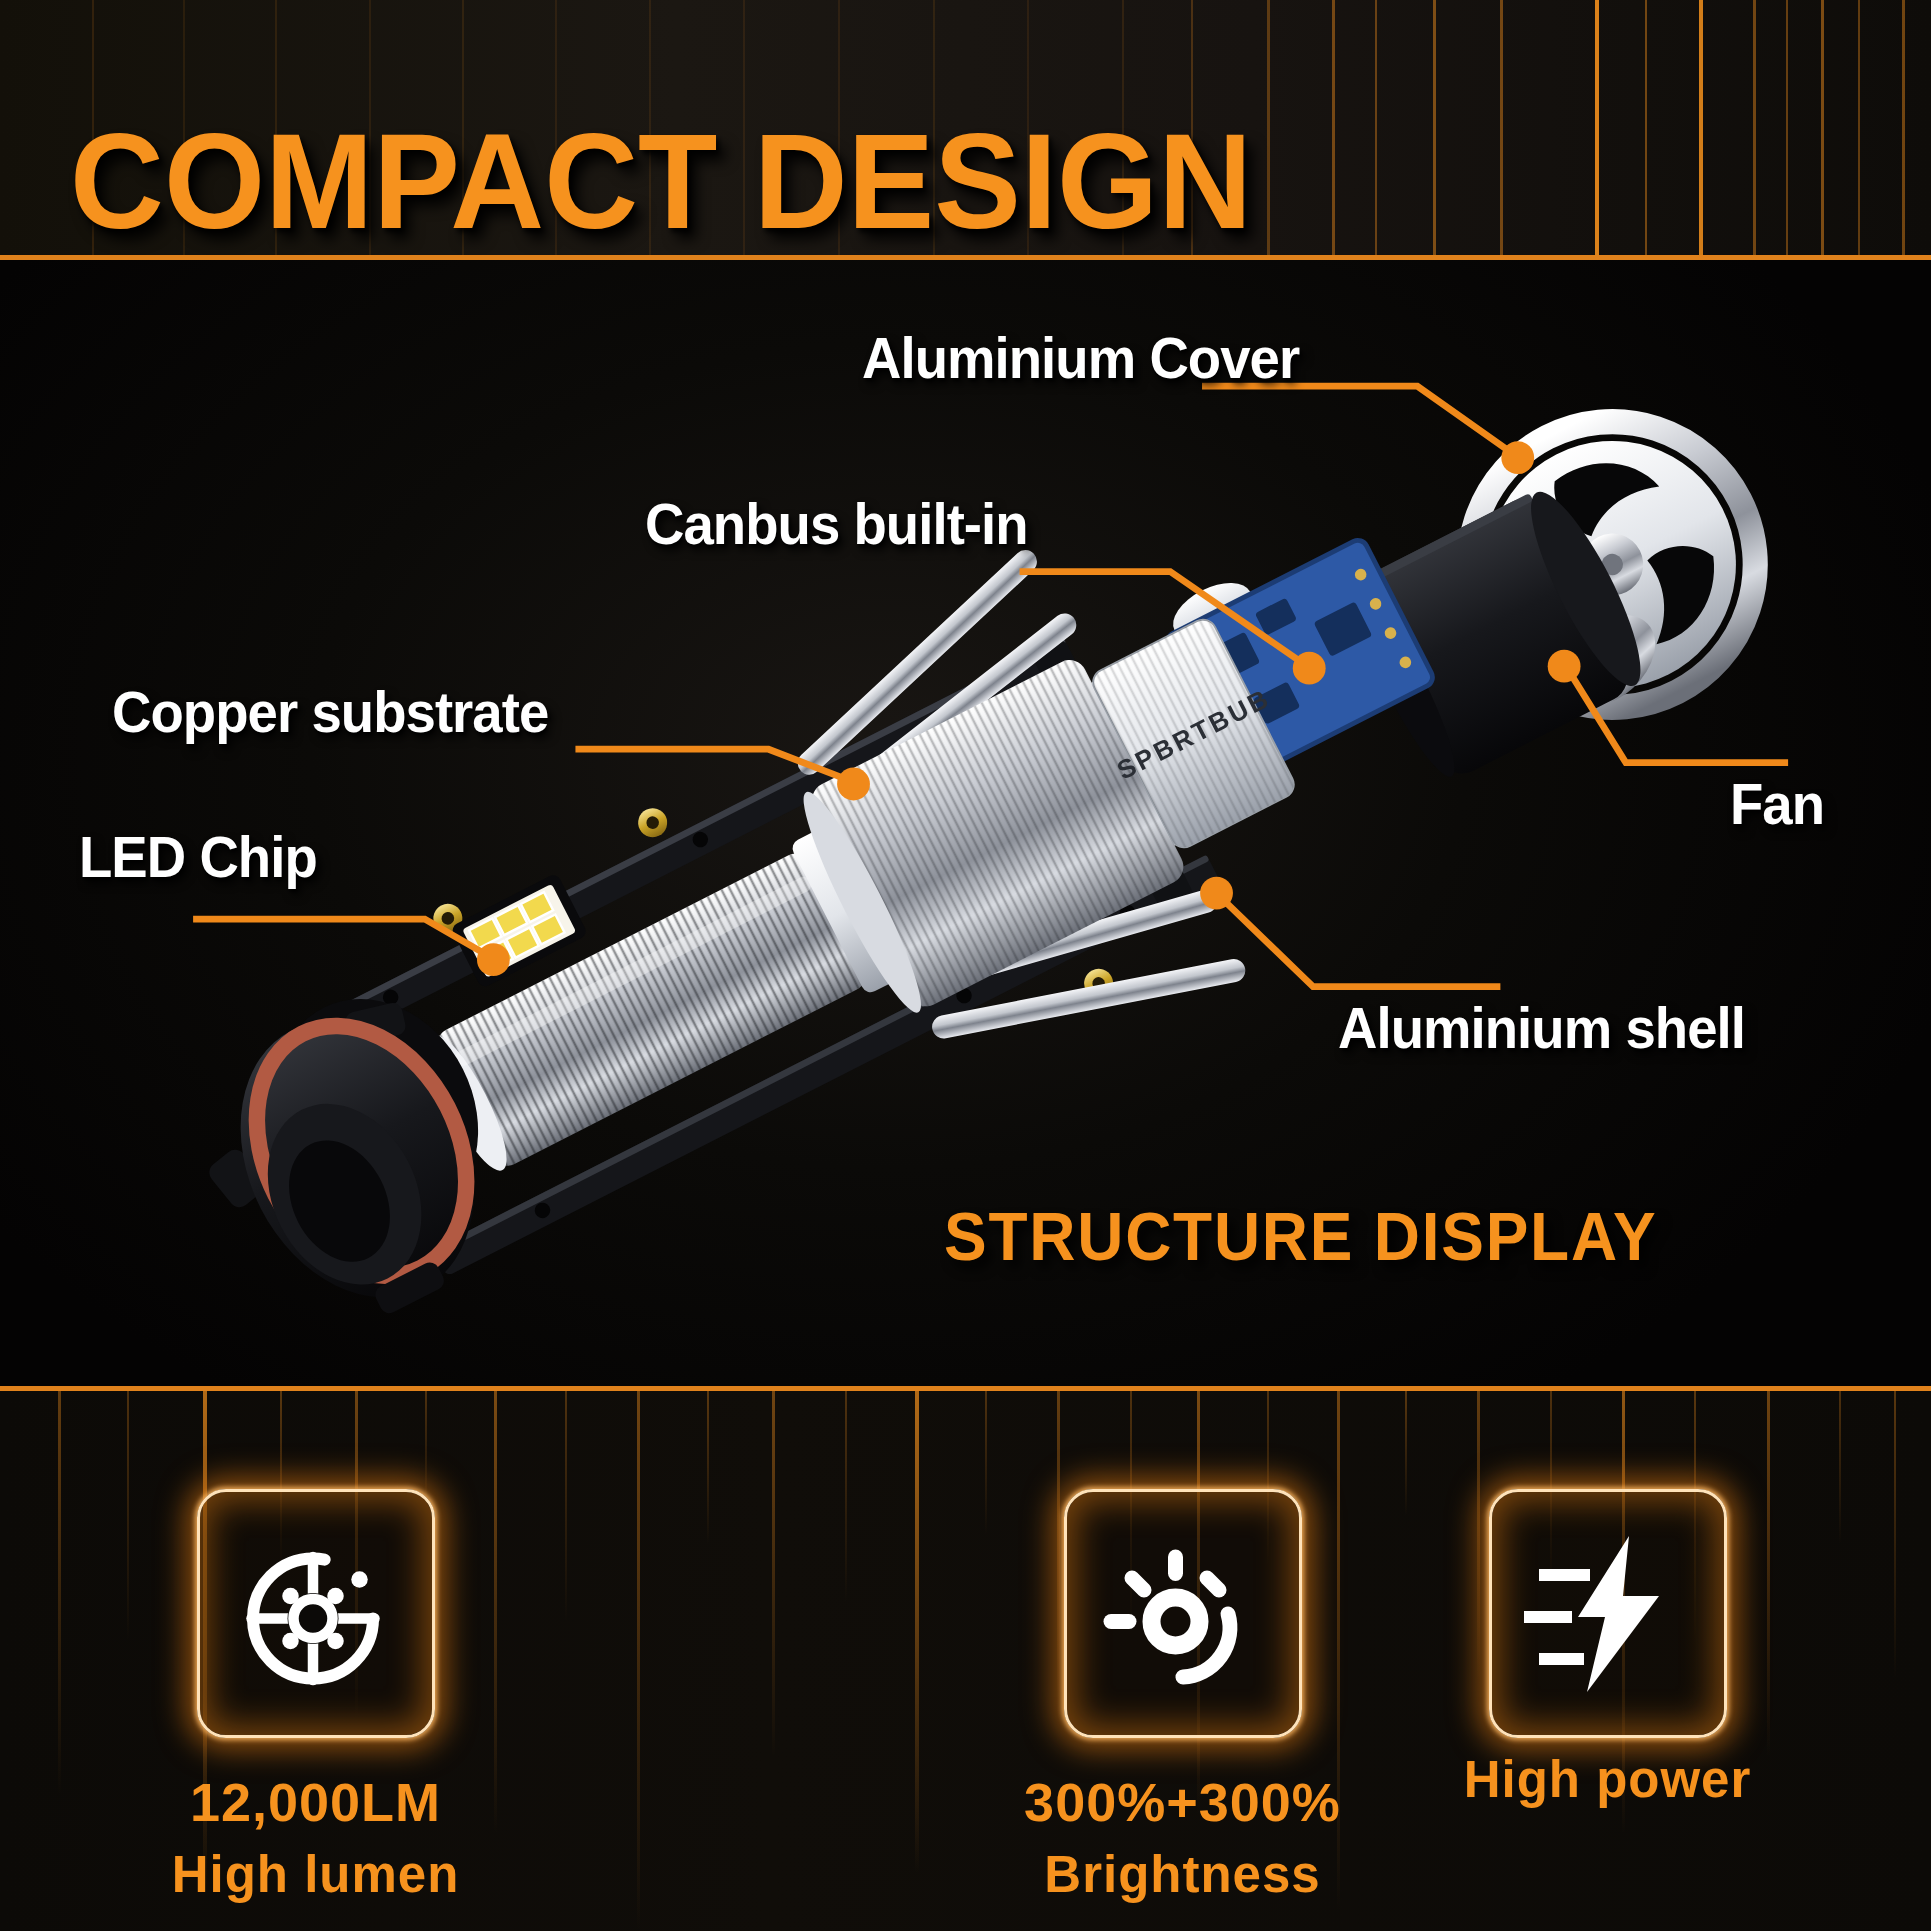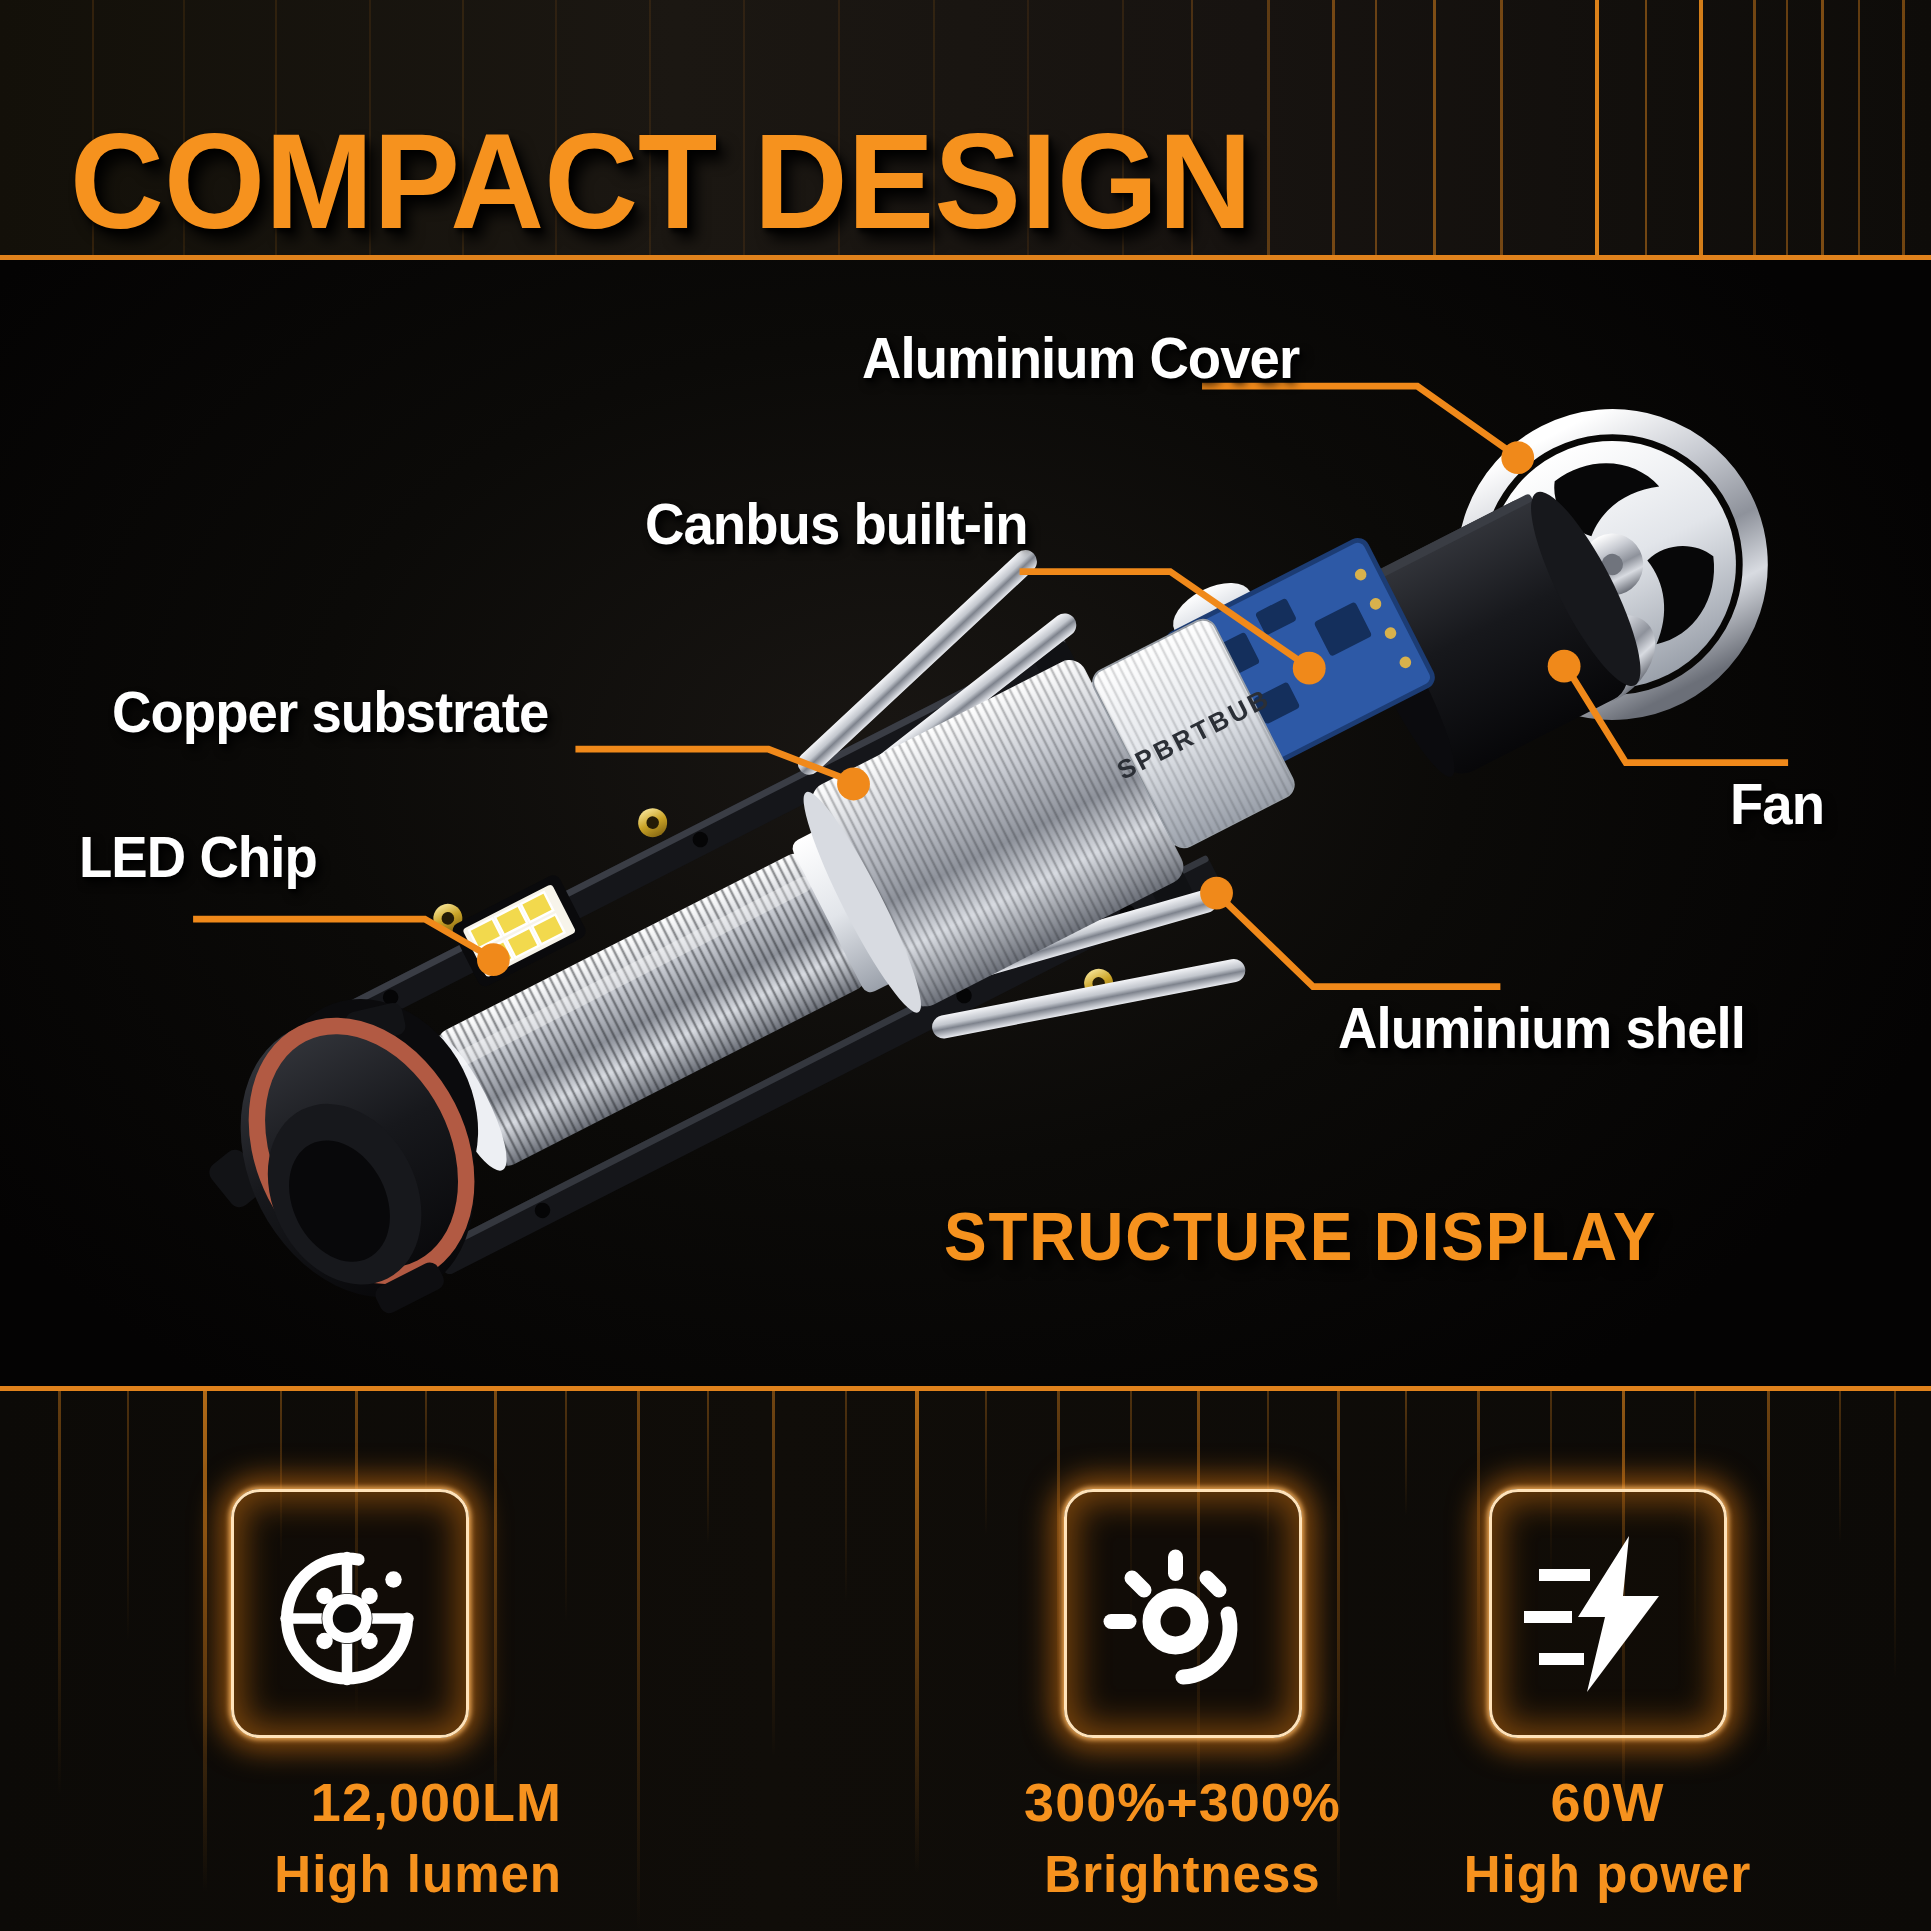--- a/index.html
+++ b/index.html
@@ -33,21 +33,21 @@
   #co-shell {left:1338px;top:994px;}
   .section-title{position:absolute;left:944px;top:1197px;z-index:6;font-size:68px;
     font-weight:bold;color:#F6921E;letter-spacing:1.9px;white-space:nowrap;
     transform:scaleX(.94);transform-origin:left top;
     text-shadow:6.8px 7.7px 11.6px rgba(0,0,0,.95);}
 
   
   .features{position:absolute;left:0;top:1390px;width:1931px;height:541px;overflow:hidden;
     background:linear-gradient(90deg,#0c0a07 0%,#100d09 40%,#0c0a07 100%);}
   .feature{position:absolute;top:0;width:425px;text-align:center;z-index:3;}
-  #feat-0{left:137px;text-align:right;} #feat-1{left:546px;} #feat-2{left:970px;text-align:center;} #feat-3{left:1395px;}
+  #feat-0{left:103px;} #feat-1{left:546px;} #feat-2{left:970px;text-align:center;} #feat-3{left:1395px;}
   .fbox{width:238px;height:249px;margin:99px auto 0;box-sizing:border-box;
     border:3.9px solid #ffe3ba;border-radius:29px;position:relative;
     background:rgba(22,14,6,.35);
     box-shadow:0 0 29px 11.6px rgba(238,130,18,.55),0 0 5.8px 1.9px rgba(255,214,150,.9),
                inset 0 0 33px 9.7px rgba(238,130,18,.45);
     display:flex;align-items:center;justify-content:center;}
   .fvalue{margin-top:33px;font-size:54px;font-weight:bold;color:#F6921E;letter-spacing:1px;}
   .flabel{margin-top:11.6px;font-size:51px;font-weight:bold;color:#F6921E;letter-spacing:1px;}
 
   .streak{position:absolute;top:0;background:#E8891B;}
@@ -358,18 +358,17 @@
       <div class="fbox">
         <svg width="180" height="180" viewBox="0 0 120 120">
           <polygon points="74,8 40,62 58,62 46,112 94,48 70,48" fill="#fff"></polygon>
           <g stroke="#fff" stroke-width="8">
             <line x1="14" y1="34" x2="48" y2="34"></line>
             <line x1="4" y1="62" x2="36" y2="62"></line>
             <line x1="14" y1="90" x2="44" y2="90"></line>
           </g>
         </svg>
       </div>
-      <div class="fvalue">60W</div>
       <div class="flabel">High power</div>
     </div>
   </section>
 </div>
 
 
 </body></html>

